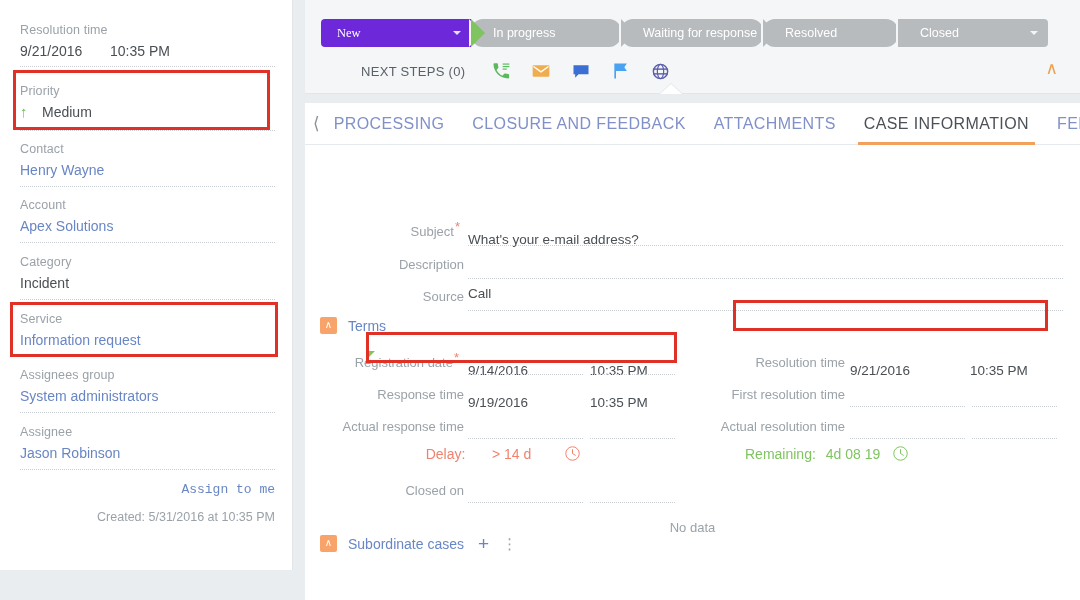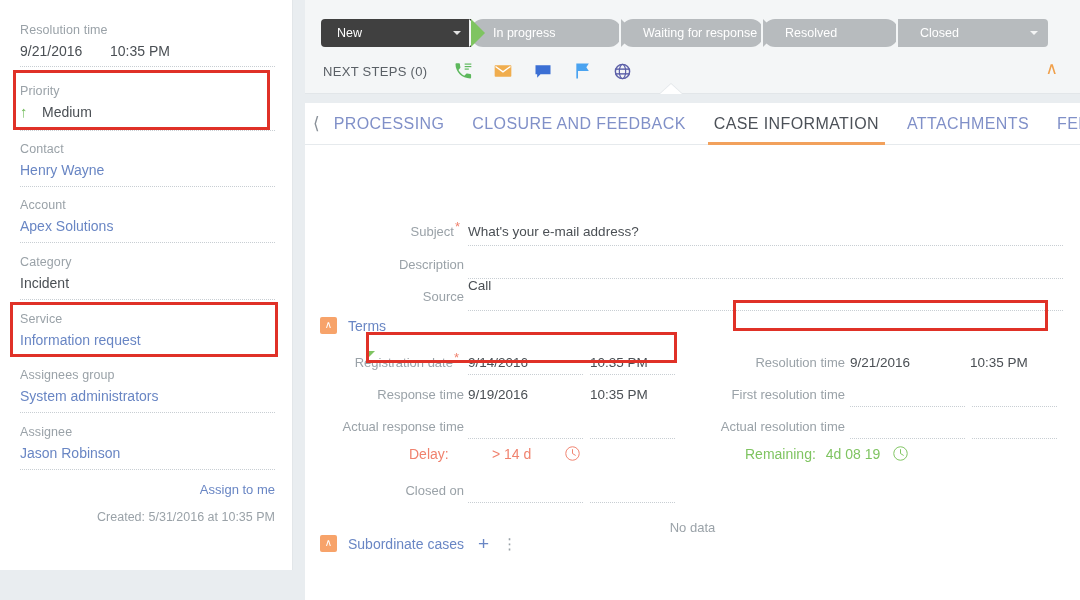--- a/index.html
+++ b/index.html
@@ -32,21 +32,21 @@
     border-bottom: 1px dotted #c8ced3;
   }
   .sb-datetime { display: flex; }
   .sb-datetime .d { width: 90px; }
   .arrow-up {
     display: inline-block; color: #74bd5f; font-size: 15px;
     width: 22px; line-height: 20px; vertical-align: top;
   }
   #assign-to-me {
     position: absolute; left: 20px; top: 482px; width: 255px;
-    text-align: right; font-size: 13px; color: #6986c4;
+    text-align: right; font-size: 13px; color: #6986c4; font-family: Liberation Mono, monospace;
   }
   #created-line {
     position: absolute; left: 20px; top: 510px; width: 255px;
     text-align: right; font-size: 12.5px; color: #9aa2a8;
   }
 
   
   .redbox {
     position: absolute; border: 3px solid #e03127;
     pointer-events: none; background: transparent;
@@ -62,21 +62,21 @@
     height: 28px; width: 744px; display: flex;
   }
   .stage {
     position: relative; height: 28px; display: flex; align-items: center;
     color: #ffffff; font-size: 12.5px; padding-left: 22px;
     background: #b7bbbe;
     border-radius: 12px;
   }
   .stage:first-child { padding-left: 16px; border-radius: 4px 0 0 4px; }
   .stage:last-child  { border-radius: 0 4px 4px 0; }
-  .stage.active { background: #404040; }
+  .stage.active { background: #6d28d9; font-family: Liberation Serif, serif; }
   .stage .notch {
     position: absolute; right: -14px; top: 0;
     width: 0; height: 0; z-index: 3;
     border-top: 14px solid transparent;
     border-bottom: 14px solid transparent;
     border-left: 14px solid #b7bbbe;
   }
   .stage.active .notch { border-left-color: #7fc461; }
   .stage .notch-in {
     position: absolute; right: -12px; top: 0;
@@ -90,21 +90,21 @@
     width: 0; height: 0;
     border-left: 4px solid transparent;
     border-right: 4px solid transparent;
     border-top: 4px solid #ffffff; opacity: .85;
   }
   #next-steps-row {
     position: absolute; left: 18px; top: 57px; height: 28px;
     display: flex; align-items: center;
   }
   #next-steps-label {
-    font-size: 13px; color: #5a6066; letter-spacing: .3px; margin-right: 26px;
+    font-size: 13px; color: #5a6066; letter-spacing: .3px; margin-right: 26px; margin-left: 38px;
   }
   .qi { margin-right: 20px; line-height: 0; cursor: pointer; }
   #collapse-chevron {
     position: absolute; right: 22px; top: 62px;
     font-size: 17px; color: #f0a04b; line-height: 14px;
   }
   #next-steps-notch {
     position: absolute; left: 355px; bottom: -1px;
     width: 0; height: 0;
     border-left: 11px solid transparent;
@@ -141,21 +141,21 @@
   #form { position: relative; }
   .flabel {
     position: absolute; text-align: right; font-size: 13px;
     color: #9aa2a8; line-height: 26px;
   }
   .req {
     color: #f0826e; font-size: 13px; vertical-align: super;
     line-height: 8px; margin-left: 1px;
   }
   .fvalue {
-    position: absolute; font-size: 13.5px; color: #4a4f54; line-height: 26px;
+    position: absolute; font-size: 13.5px; color: #4a4f54; line-height: 26px; margin-top: 8px;
   }
   .funder {
     position: absolute; height: 1px; border-bottom: 1px dotted #c8ced3;
   }
   .green-corner {
     position: absolute; width: 0; height: 0;
     border-top: 6px solid #7fc461; border-right: 6px solid transparent;
   }
 
   .sect-header { position: absolute; display: flex; align-items: center; }
@@ -323,22 +323,22 @@
   <div id="collapse-chevron">∧</div>
   <div id="next-steps-notch"></div>
 </div>
 
 <div id="main-panel">
 
   <div id="tabbar">
     <div class="tab-arrow">⟨</div>
     <div class="tab"><span>PROCESSING</span></div>
     <div class="tab"><span>CLOSURE AND FEEDBACK</span></div>
+    <div class="tab"><span>ATTACHMENTS</span></div>
     <div class="tab active"><span>CASE INFORMATION</span></div>
-    <div class="tab"><span>ATTACHMENTS</span></div>
     <div class="tab"><span>FEED</span></div>
     <div class="tab-arrow" id="tab-right-arrow">⟩</div>
   </div>
 
   <div id="form">
 
     <div class="flabel" style="left:20px;top:74px;width:135px">
       <span>Subject</span><span class="req">*</span>
     </div>
     <div class="fvalue" style="left:163px;top:74px">What's your e-mail address?</div>
@@ -368,21 +368,21 @@
 
     <div class="flabel" style="left:0px;top:237px;width:159px">Response time</div>
     <div class="fvalue" style="left:163px;top:237px">9/19/2016</div>
     <div class="fvalue" style="left:285px;top:237px">10:35 PM</div>
 
     <div class="flabel" style="left:0px;top:269px;width:159px">Actual response time</div>
     <div class="funder" style="left:163px;top:293px;width:115px"></div>
     <div class="funder" style="left:285px;top:293px;width:85px"></div>
 
     <div class="metric" style="left:104px;top:300px;color:#f0826e">
-      <span class="m-label" style="width:73px;text-align:left">Delay:</span>
+      <span class="m-label" style="width:73px;text-align:center">Delay:</span>
       <span class="m-val" style="width:60px;text-align:left">&gt; 14 d</span>
       <span class="clock">
         <svg width="17" height="17" viewBox="0 0 24 24">
           <circle cx="12" cy="12" r="9.5" fill="none" stroke="#f0826e" stroke-width="1.4"></circle>
           <path d="M12 6.5V12l4 2.5" fill="none" stroke="#f0826e" stroke-width="1.4" stroke-linecap="round"></path>
         </svg>
       </span>
     </div>
 
     <div class="flabel" style="left:0px;top:333px;width:159px">Closed on</div>

